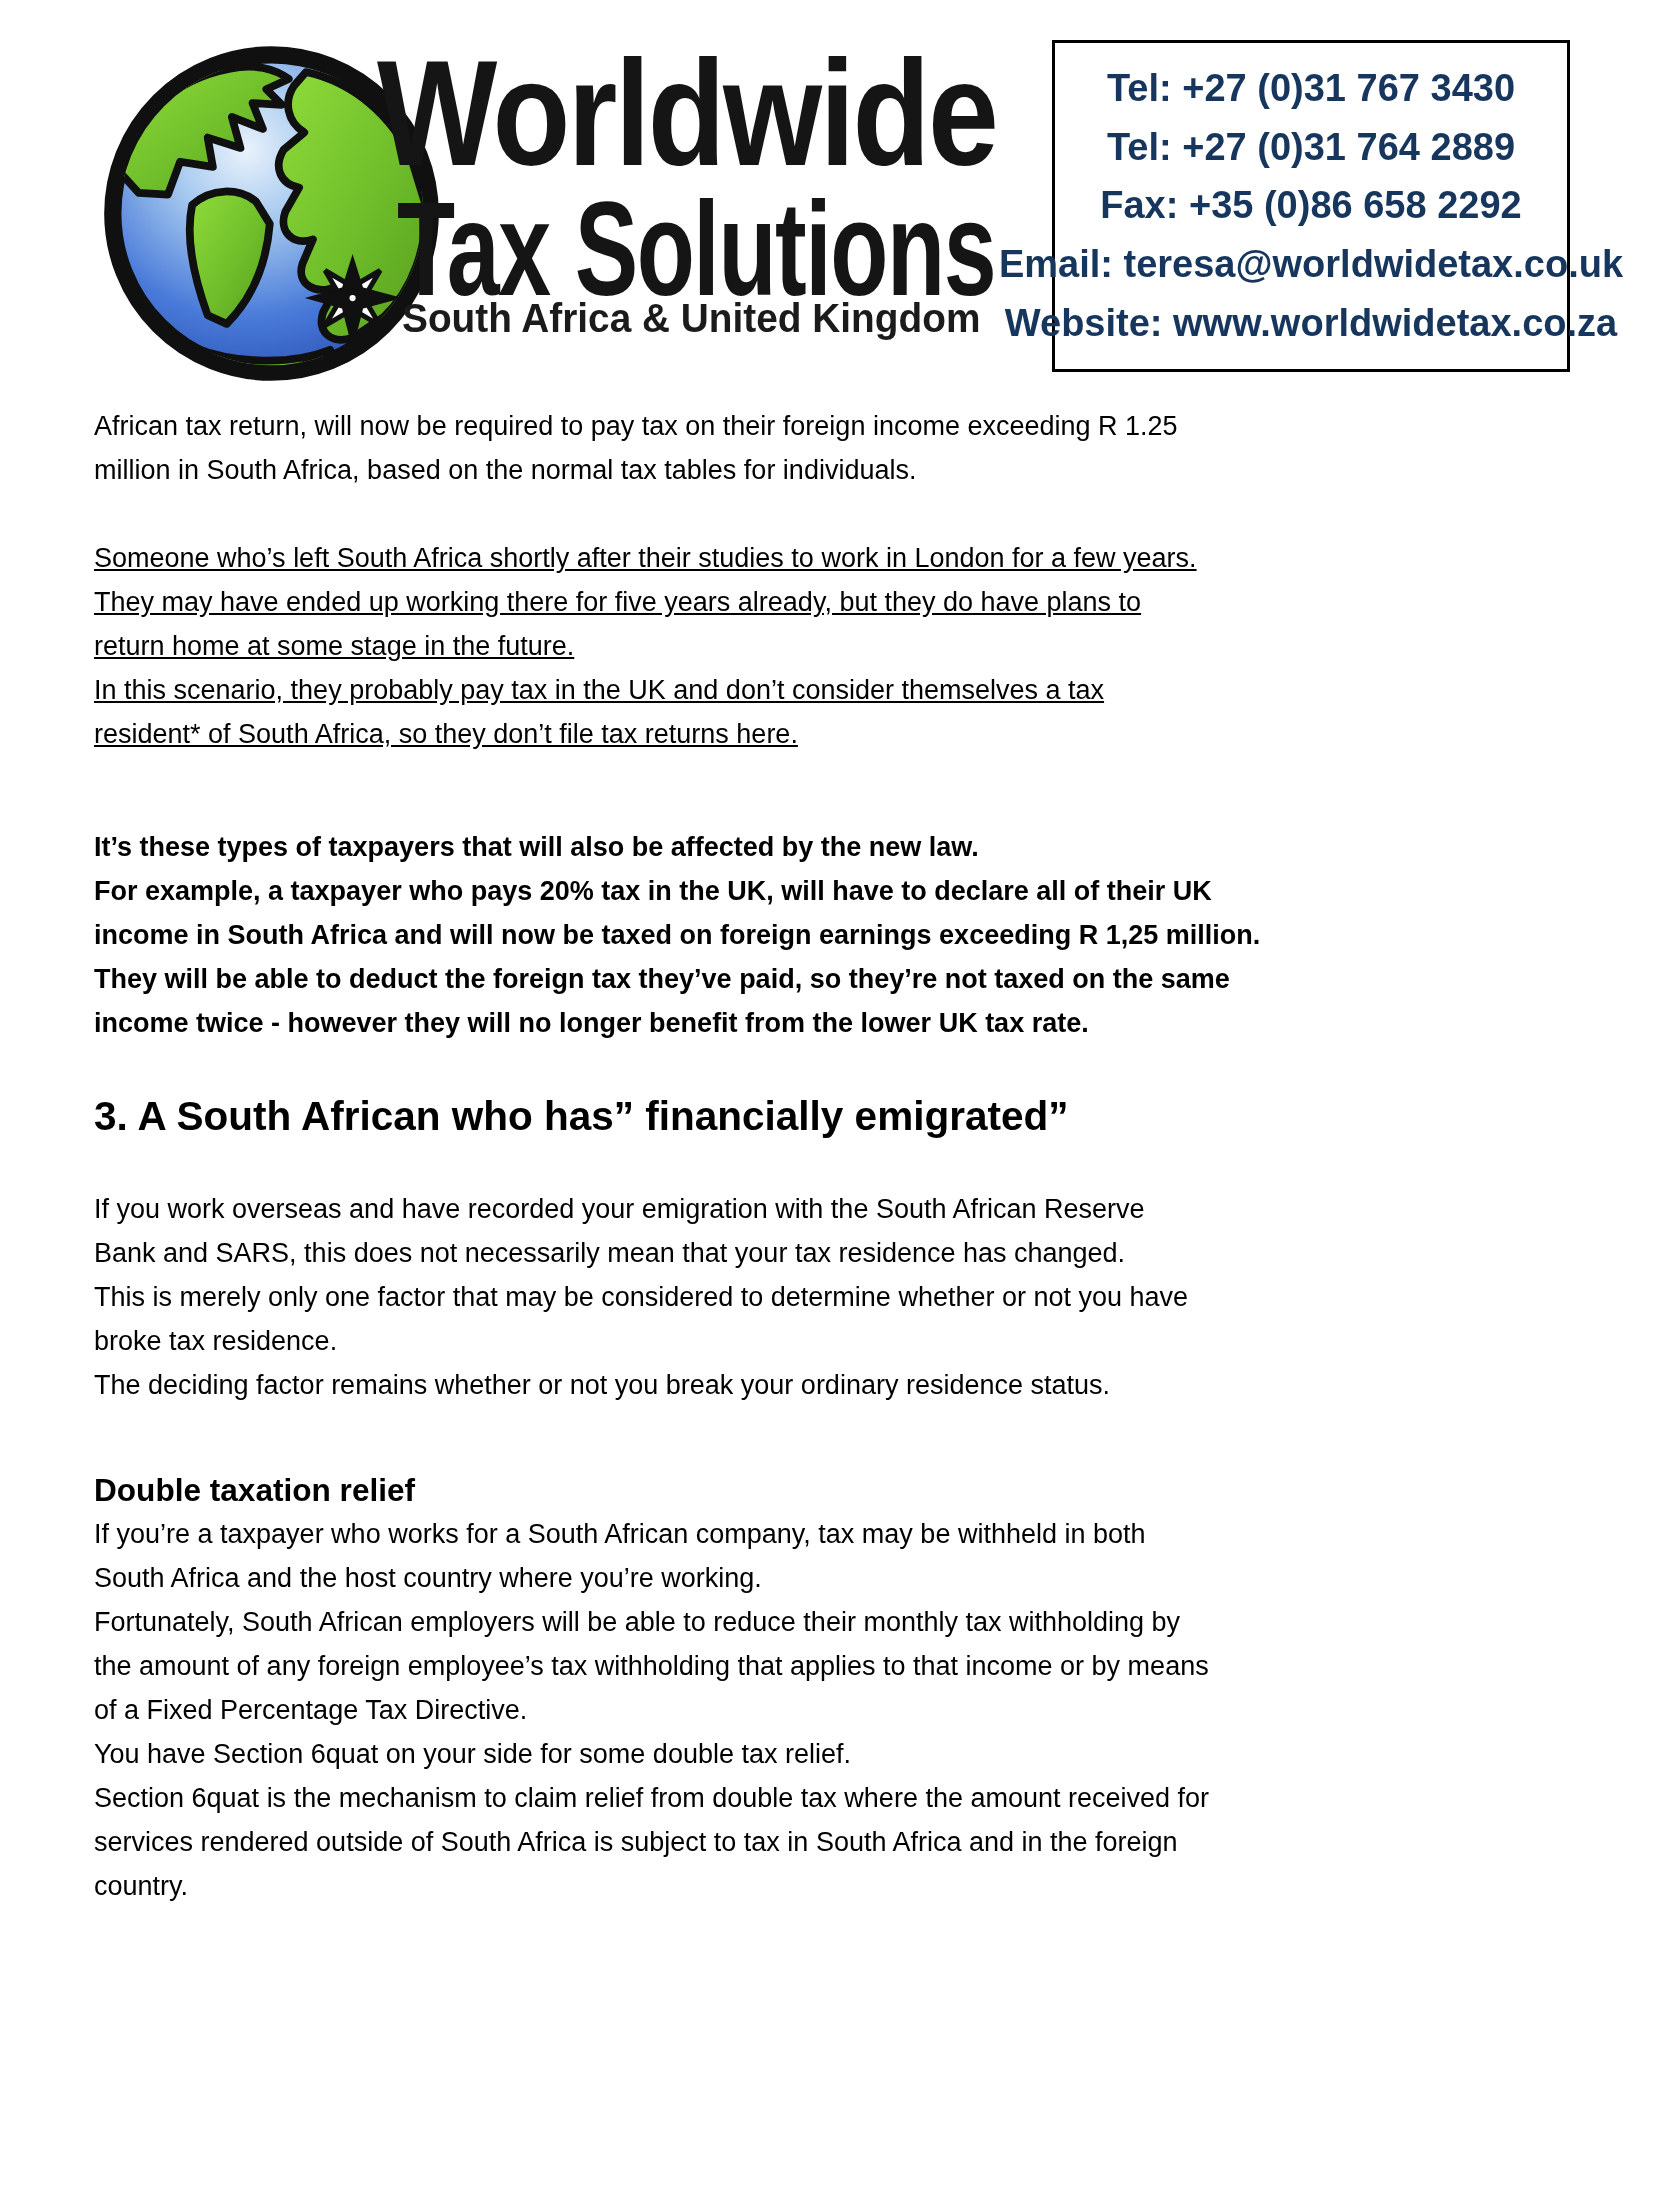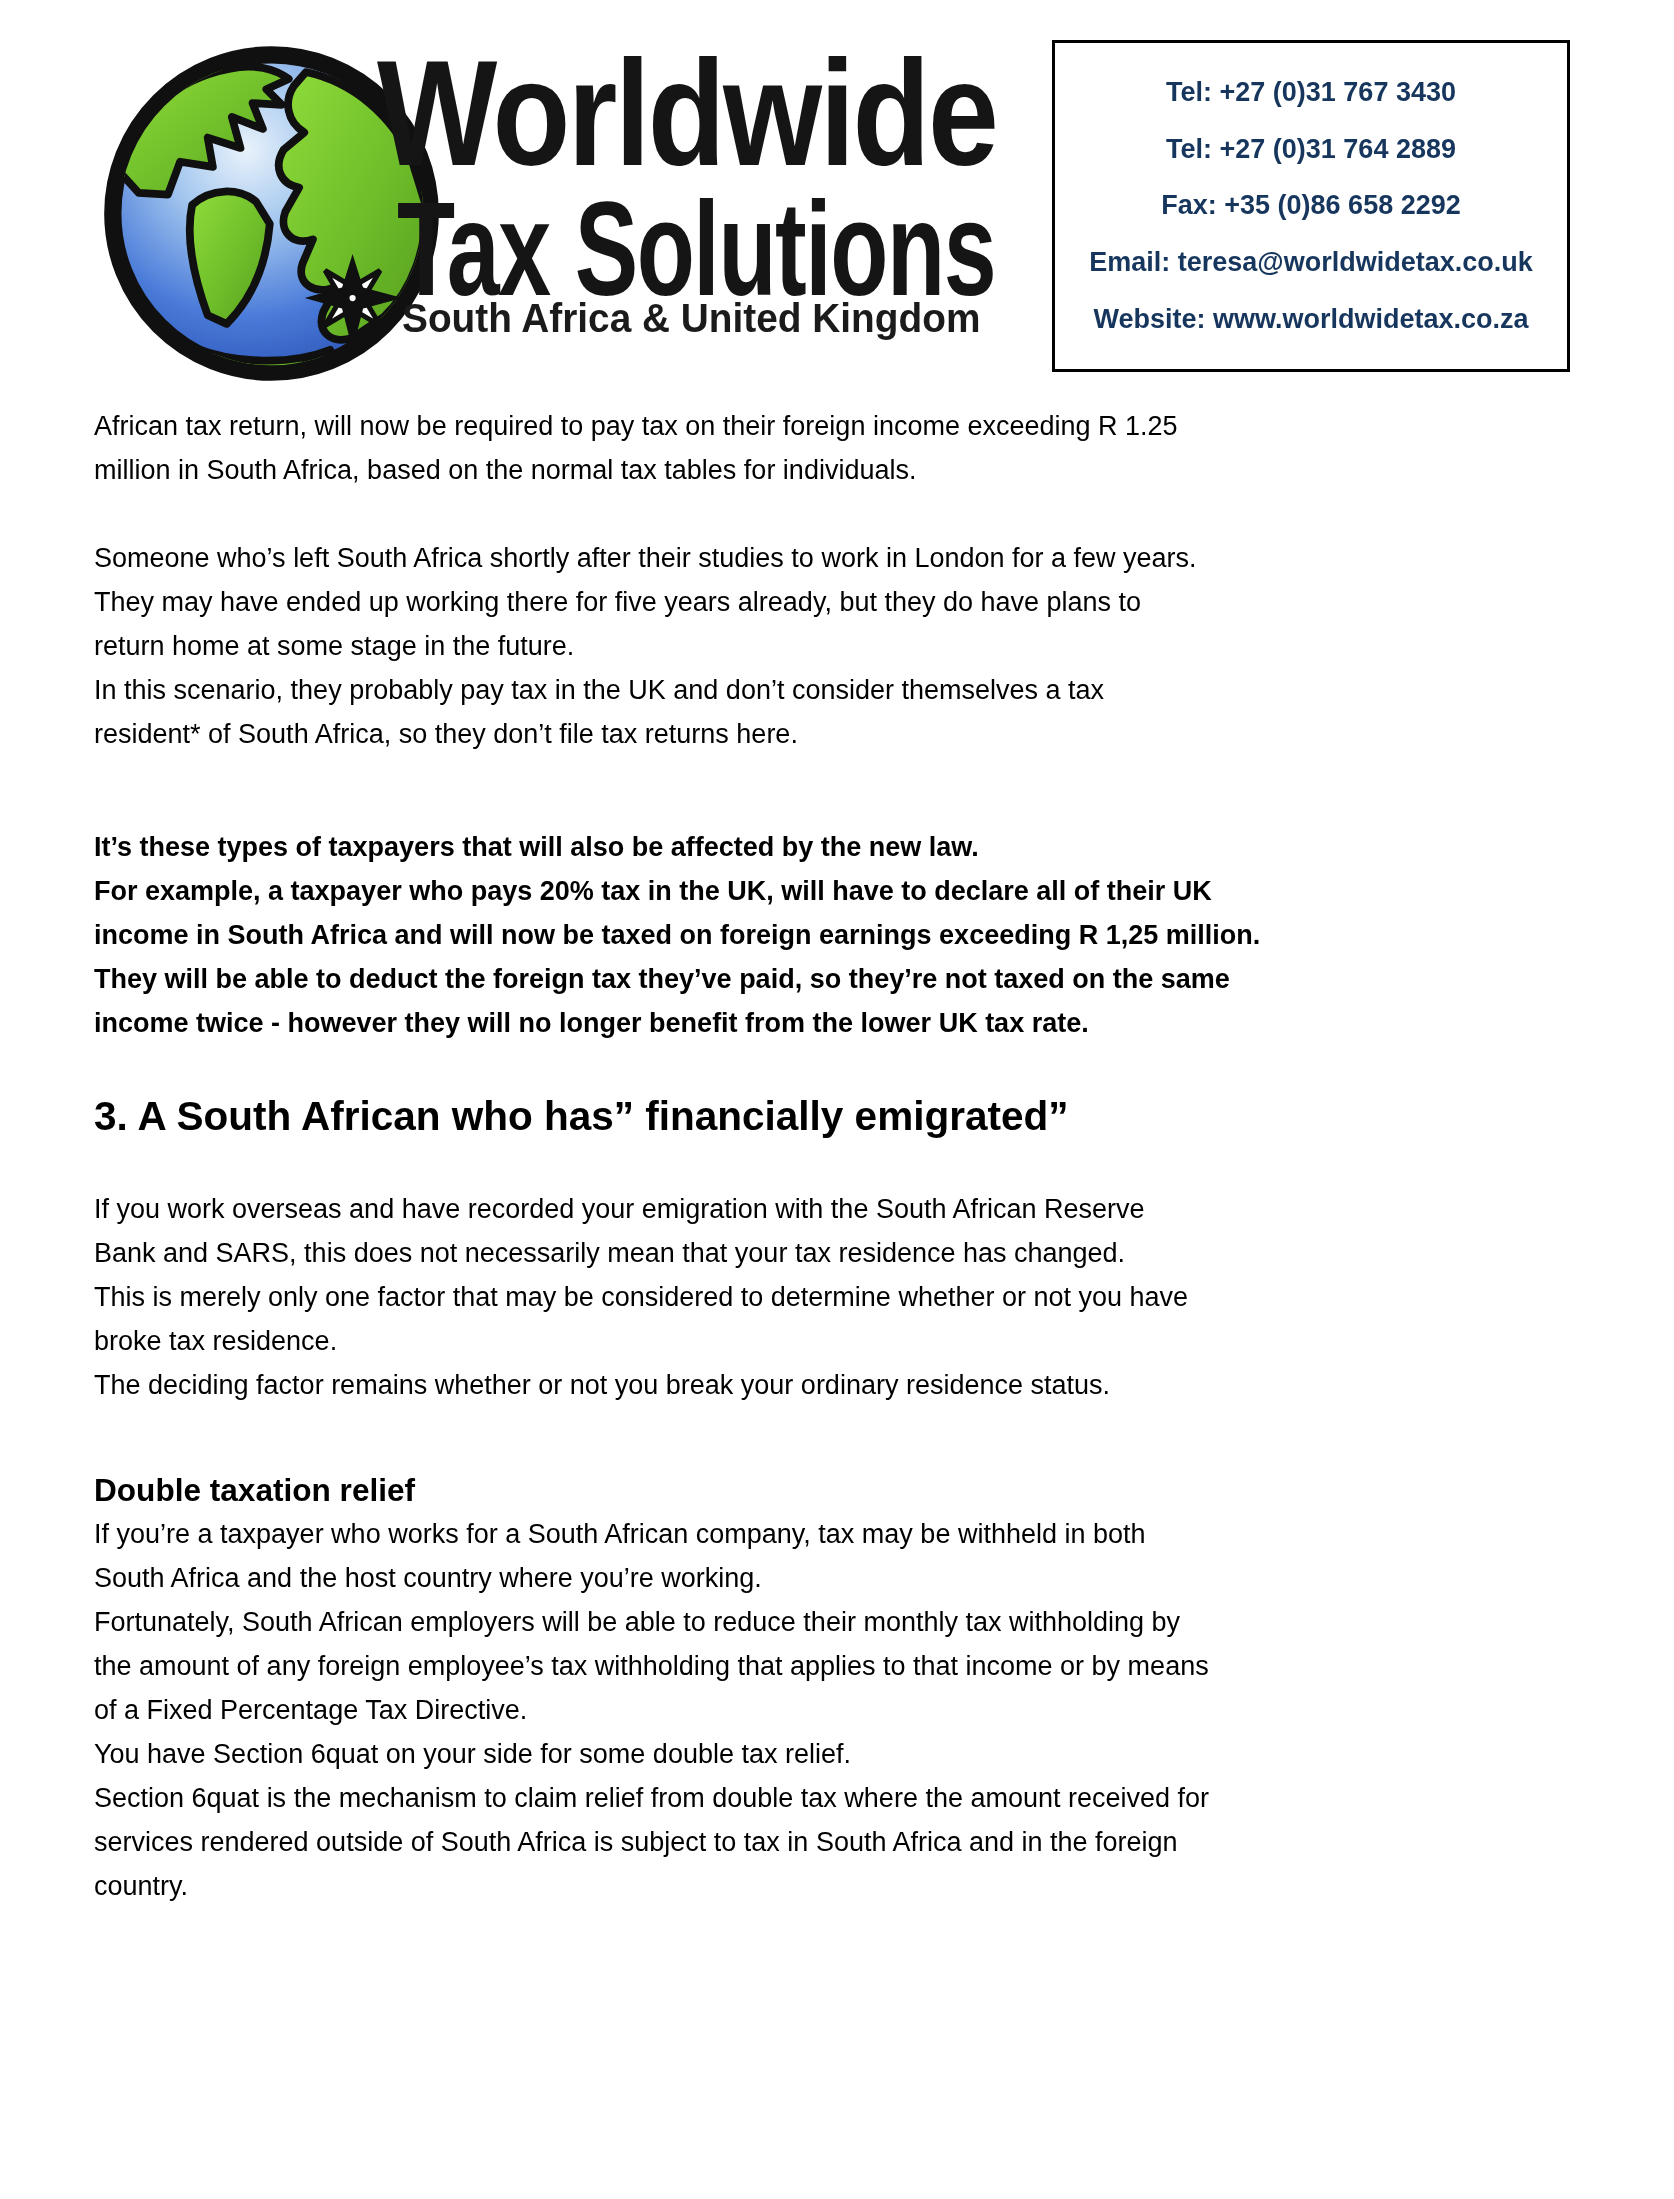--- a/index.html
+++ b/index.html
@@ -44,35 +44,35 @@
     position: absolute; left: 1052px; top: 40px;
     width: 518px; height: 332px;
     border: 3.9px solid #000000;
     background: #ffffff;
     display: flex; flex-direction: column;
     justify-content: space-evenly; align-items: center;
     padding: 7.9px 9.9px;
   }
   .contact-line {
     color: #17365D;
-    font-size: 27px; font-weight: bold;
+    font-size: 38px; font-weight: bold;
     white-space: nowrap; text-align: right;
   }
 
   
   .content {
     position: absolute; left: 94px; top: 404px;
     width: 1497px;
     font-size: 27px; line-height: 44px;
   }
   .para, .heading, .subheading { white-space: pre-line; }
   .heading, .subheading { font-weight: bold; }
 
   .gap-h2 { margin-top: 84px; }
-  .gap-p2 { margin-top: 44px; }
+  .gap-p2 { margin-top: 44px; text-decoration: underline; }
   .gap-p3 { margin-top: 69px; font-weight: bold; }
   .gap-h3 { margin-top: 49px; }
   .gap-p4 { margin-top: 49px; }
   .gap-h4 { margin-top: 61px; }
 </style>
 </head>
 <body>
 
 <div class="page">
 

